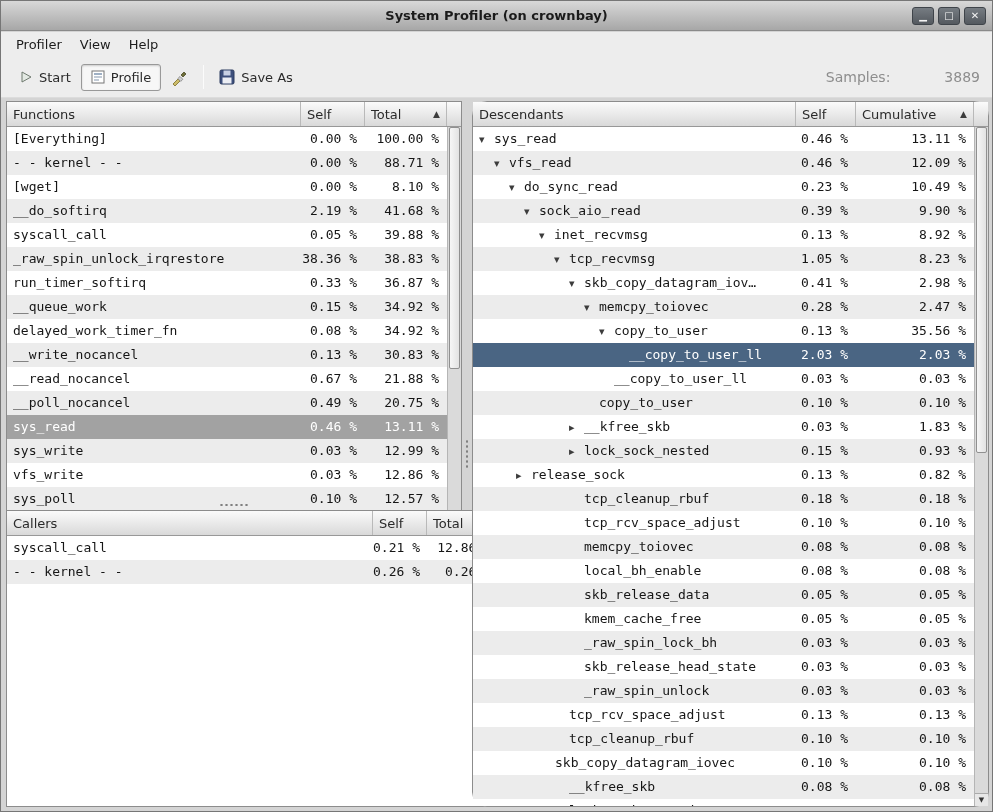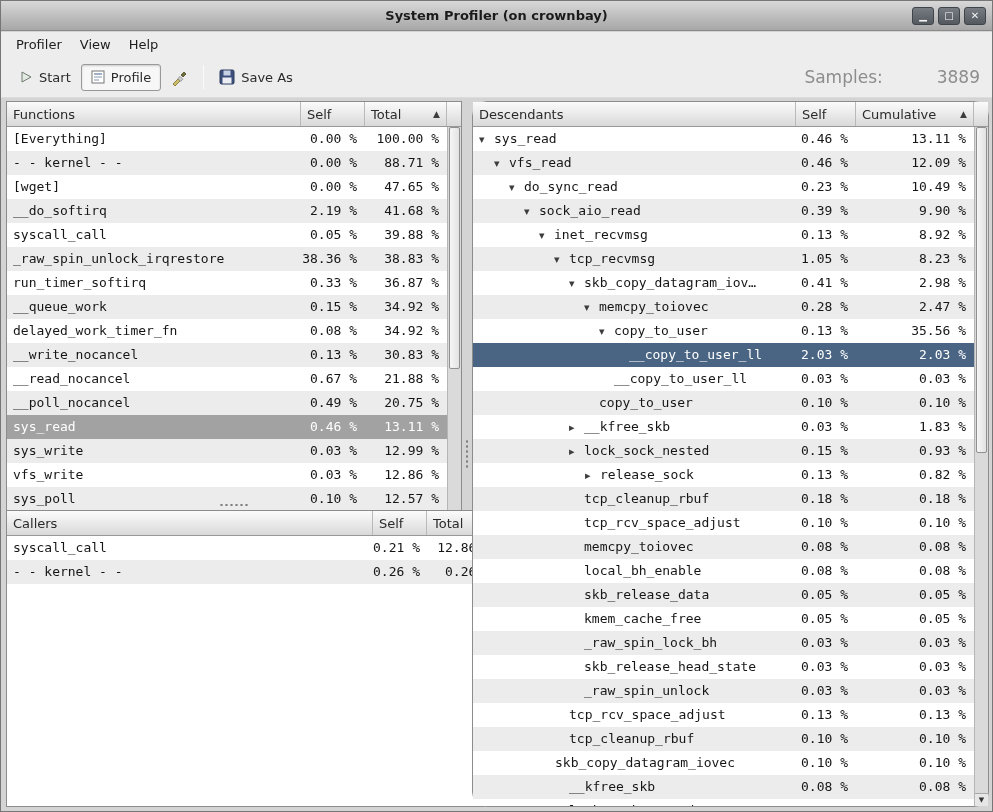--- a/index.html
+++ b/index.html
@@ -28,21 +28,21 @@
 
   
   .toolbar { position:absolute; top:56px; left:0; right:0; height:41px; background:#ededed;
     display:flex; align-items:center; padding:0 8px; border-bottom:1px solid #dcdcdc; }
   .tbtn { display:flex; align-items:center; gap:6px; padding:5px 9px; font-size:13px;
     color:#2b2b2b; border:1px solid transparent; border-radius:3px; }
   .tbtn.pressed { background:#f7f7f7; border-color:#999;
     box-shadow:inset 0 1px 2px rgba(0,0,0,0.18); }
   .tbtn .ic { display:inline-flex; }
   .tsep { width:1px; height:24px; background:#c3c3c3; border-right:1px solid #fbfbfb; margin:0 5px; }
-  .samples { margin-left:auto; display:flex; align-items:center; gap:54px; font-size:17px;
+  .samples { margin-left:auto; display:flex; align-items:center; gap:54px; font-size:14px;
     color:#8d8d8d; padding-right:4px; }
 
   
   .main { position:absolute; top:97px; left:0; right:0; bottom:1px; background:#d4d4d4; }
   .panel { position:absolute; background:#fff; border:1px solid #8c8c8c; }
   #functions-panel { left:5px; top:3px; width:456px; height:501px; }
   #callers-panel { left:5px; top:412px; width:495px; bottom:3px; }
   #descendants-panel { left:471px; top:3px; right:3px; bottom:3px;border-radius:15px; }
 
   .splitter-h { position:absolute; left:5px; top:401px; width:456px; height:11px;
@@ -181,21 +181,21 @@
             <div class="c-num w-fn-total">100.00 %</div>
           </div>
           <div class="trow alt">
             <div class="c-name">- - kernel - -</div>
             <div class="c-num w-fn-self">0.00 %</div>
             <div class="c-num w-fn-total">88.71 %</div>
           </div>
           <div class="trow">
             <div class="c-name">[wget]</div>
             <div class="c-num w-fn-self">0.00 %</div>
-            <div class="c-num w-fn-total">47.65 %</div>
+            <div class="c-num w-fn-total">8.10 %</div>
           </div>
           <div class="trow alt">
             <div class="c-name">__do_softirq</div>
             <div class="c-num w-fn-self">2.19 %</div>
             <div class="c-num w-fn-total">41.68 %</div>
           </div>
           <div class="trow">
             <div class="c-name">syscall_call</div>
             <div class="c-num w-fn-self">0.05 %</div>
             <div class="c-num w-fn-total">39.88 %</div>
@@ -375,21 +375,21 @@
             <div class="c-name" style="padding-left: 96px;"><span class="expander">▸</span>__kfree_skb</div>
             <div class="c-num w-de-self">0.03 %</div>
             <div class="c-num w-de-cum">1.83 %</div>
           </div>
           <div class="trow alt">
             <div class="c-name" style="padding-left: 96px;"><span class="expander">▸</span>lock_sock_nested</div>
             <div class="c-num w-de-self">0.15 %</div>
             <div class="c-num w-de-cum">0.93 %</div>
           </div>
           <div class="trow">
-            <div class="c-name" style="padding-left: 112px;"><span class="expander">▸</span>release_sock</div>
+            <div class="c-name" style="padding-left: 43px;"><span class="expander">▸</span>release_sock</div>
             <div class="c-num w-de-self">0.13 %</div>
             <div class="c-num w-de-cum">0.82 %</div>
           </div>
           <div class="trow alt">
             <div class="c-name" style="padding-left: 96px;"><span class="expander"></span>tcp_cleanup_rbuf</div>
             <div class="c-num w-de-self">0.18 %</div>
             <div class="c-num w-de-cum">0.18 %</div>
           </div>
           <div class="trow">
             <div class="c-name" style="padding-left: 96px;"><span class="expander"></span>tcp_rcv_space_adjust</div>

